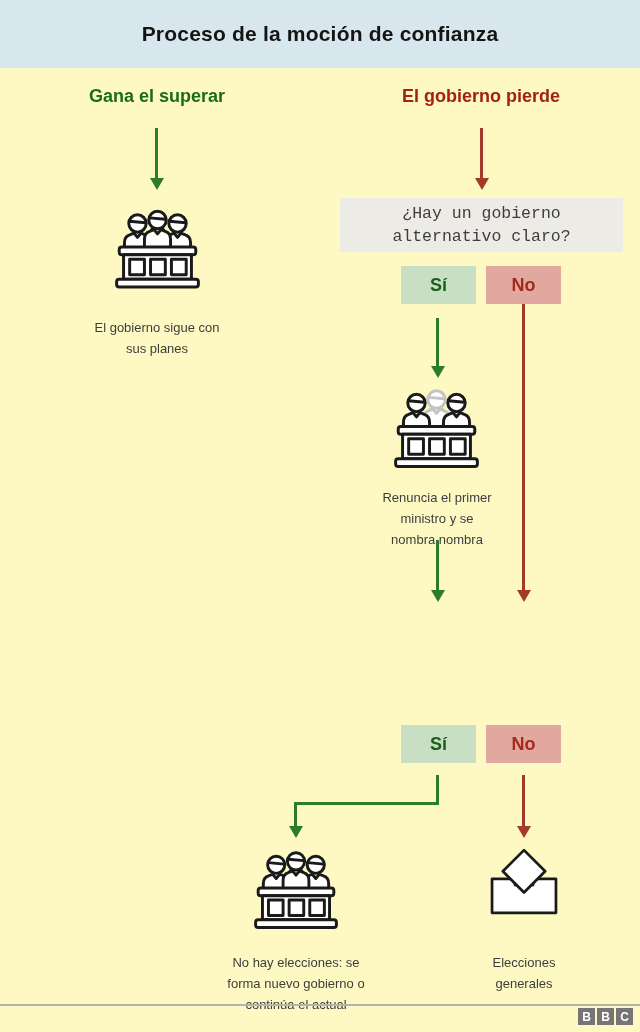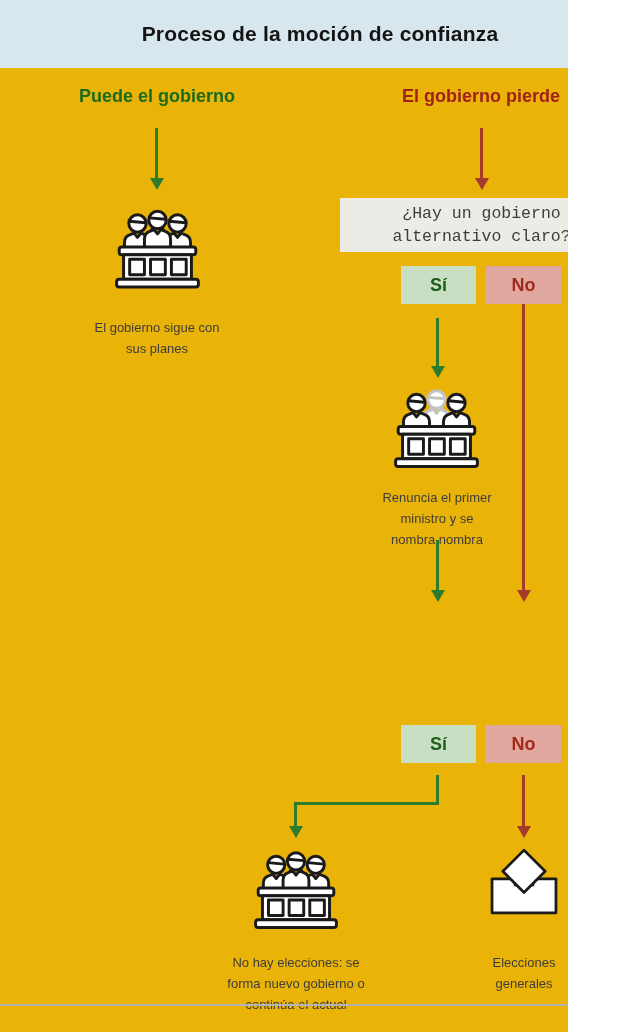--- a/index.html
+++ b/index.html
@@ -1,17 +1,17 @@
 <!DOCTYPE html>
 <html style="--header_bg: #d8e6ed; --title_text: #141414; --green_text: #1a6b1a; --green_arrow: #2c7c2c; --red_text: #a0211a; --red_arrow: #a33a2b; --yes_bg: #c8dfc3; --yes_text: #1d5e1d; --no_bg: #e1a89f; --no_text: #a32b1e; --question_bg: #edebe6; --body_text: #3d3d3d; --icon_stroke: #1a1a1a; --icon_faded: #c4c4c4; --divider: #b3b3b3; --bbc_bg: #757575; --bbc_text: #ffffff;"><head>
 <meta charset="utf-8">
 <style>
   html,body{margin:0;padding:0;background:#fff;}
   #canvas{
-    position:relative;width:568px;height:1032px;background:#eab308;
+    position:relative;width:640px;height:1032px;background:#fef9c3;
     font-family:"Liberation Sans", sans-serif;overflow:hidden;
   }
   
   .header{
     position:absolute;left:0;top:0;width:640px;height:68px;
     background:var(--header_bg);display:flex;align-items:center;justify-content:center;
   }
   .header .title{font-size:21px;font-weight:bold;color:var(--title_text);letter-spacing:.2px;}
 
   
@@ -95,21 +95,21 @@
     </g>
   </defs>
 </svg>
 
 <div id="canvas">
 
   <div class="header">
     <div class="title">Proceso de la moción de confianza</div>
   </div>
 
-  <div class="branch-label win">Puede el gobierno</div>
+  <div class="branch-label win">Gana el superar</div>
   <div class="branch-label lose">El gobierno pierde</div>
 
   <div class="vline g head" style="left:155px;top:128px;height:50px"></div>
   <div class="vline r head" style="left:480px;top:128px;height:50px"></div>
 
   <svg class="icon parl" viewBox="0 0 100 100" style="left:114px;top:199px;width:87px;height:96px">
     <use href="#p-person" transform="translate(27,50)"></use>
     <use href="#p-person" transform="translate(73,50)"></use>
     <use href="#p-person-m" transform="translate(50,46)"></use>
     <use href="#p-desk"></use>

